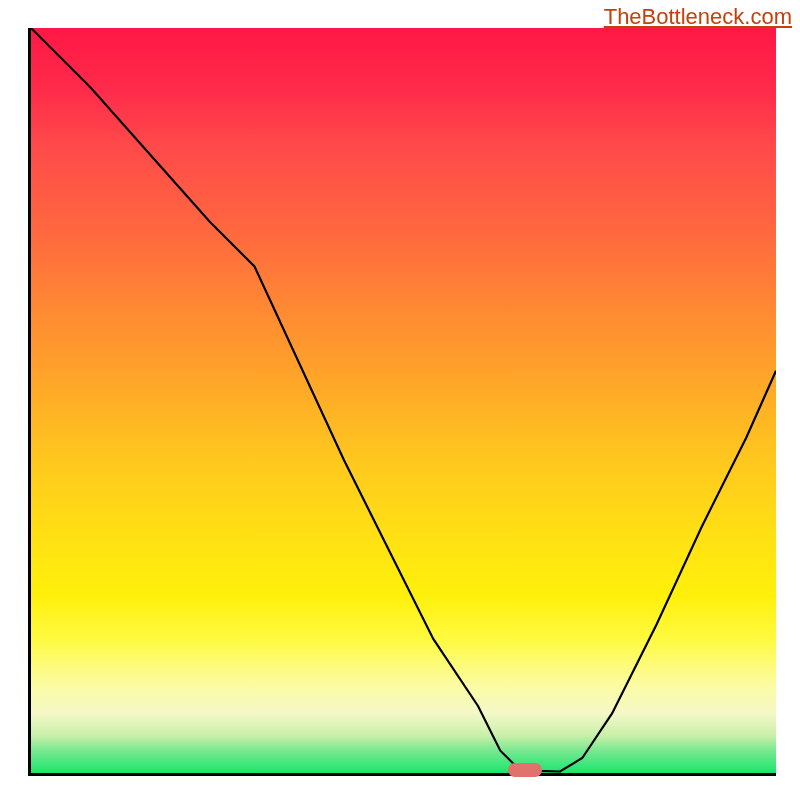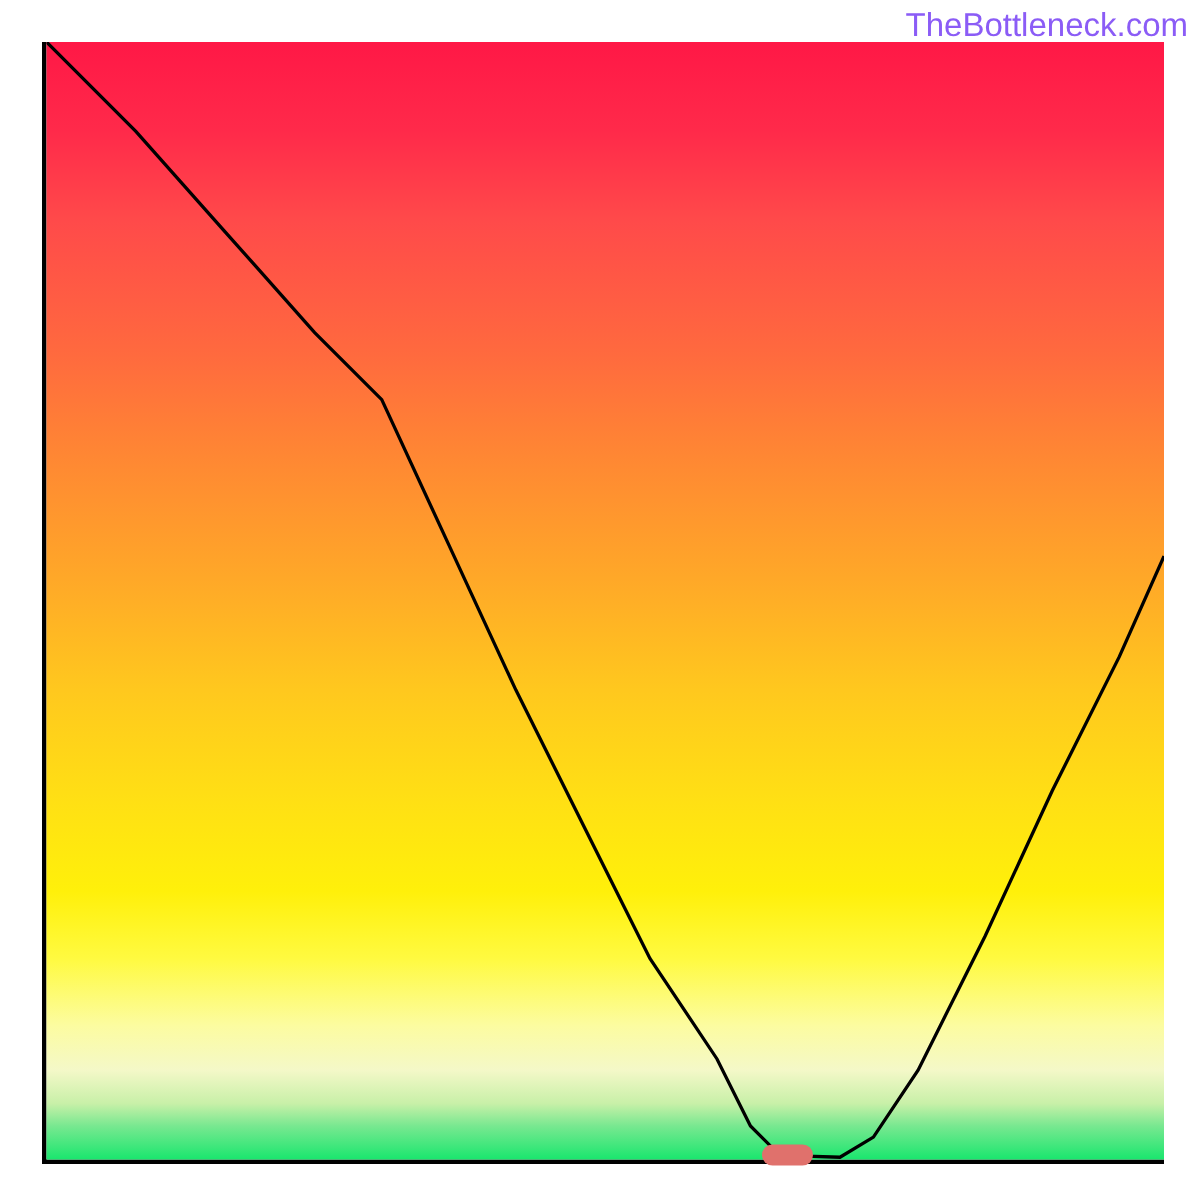--- a/index.html
+++ b/index.html
@@ -8,24 +8,25 @@
     height: 800px;
     background: #ffffff;
     position: relative;
     font-family: Arial, sans-serif;
     overflow: hidden;
   }
   .watermark {
     position: absolute;
     top: 4px;
     right: 8px;
-    color: #8b5cf6;
+    color: #c2410c;
     font-size: 22px;
     font-weight: normal;
     z-index: 10;
+    text-decoration: underline;
   }
   .chart-area {
     position: absolute;
     left: 28px;
     top: 28px;
     width: 748px;
     height: 748px;
     border-left: 3px solid #000000;
     border-bottom: 3px solid #000000;
   }

